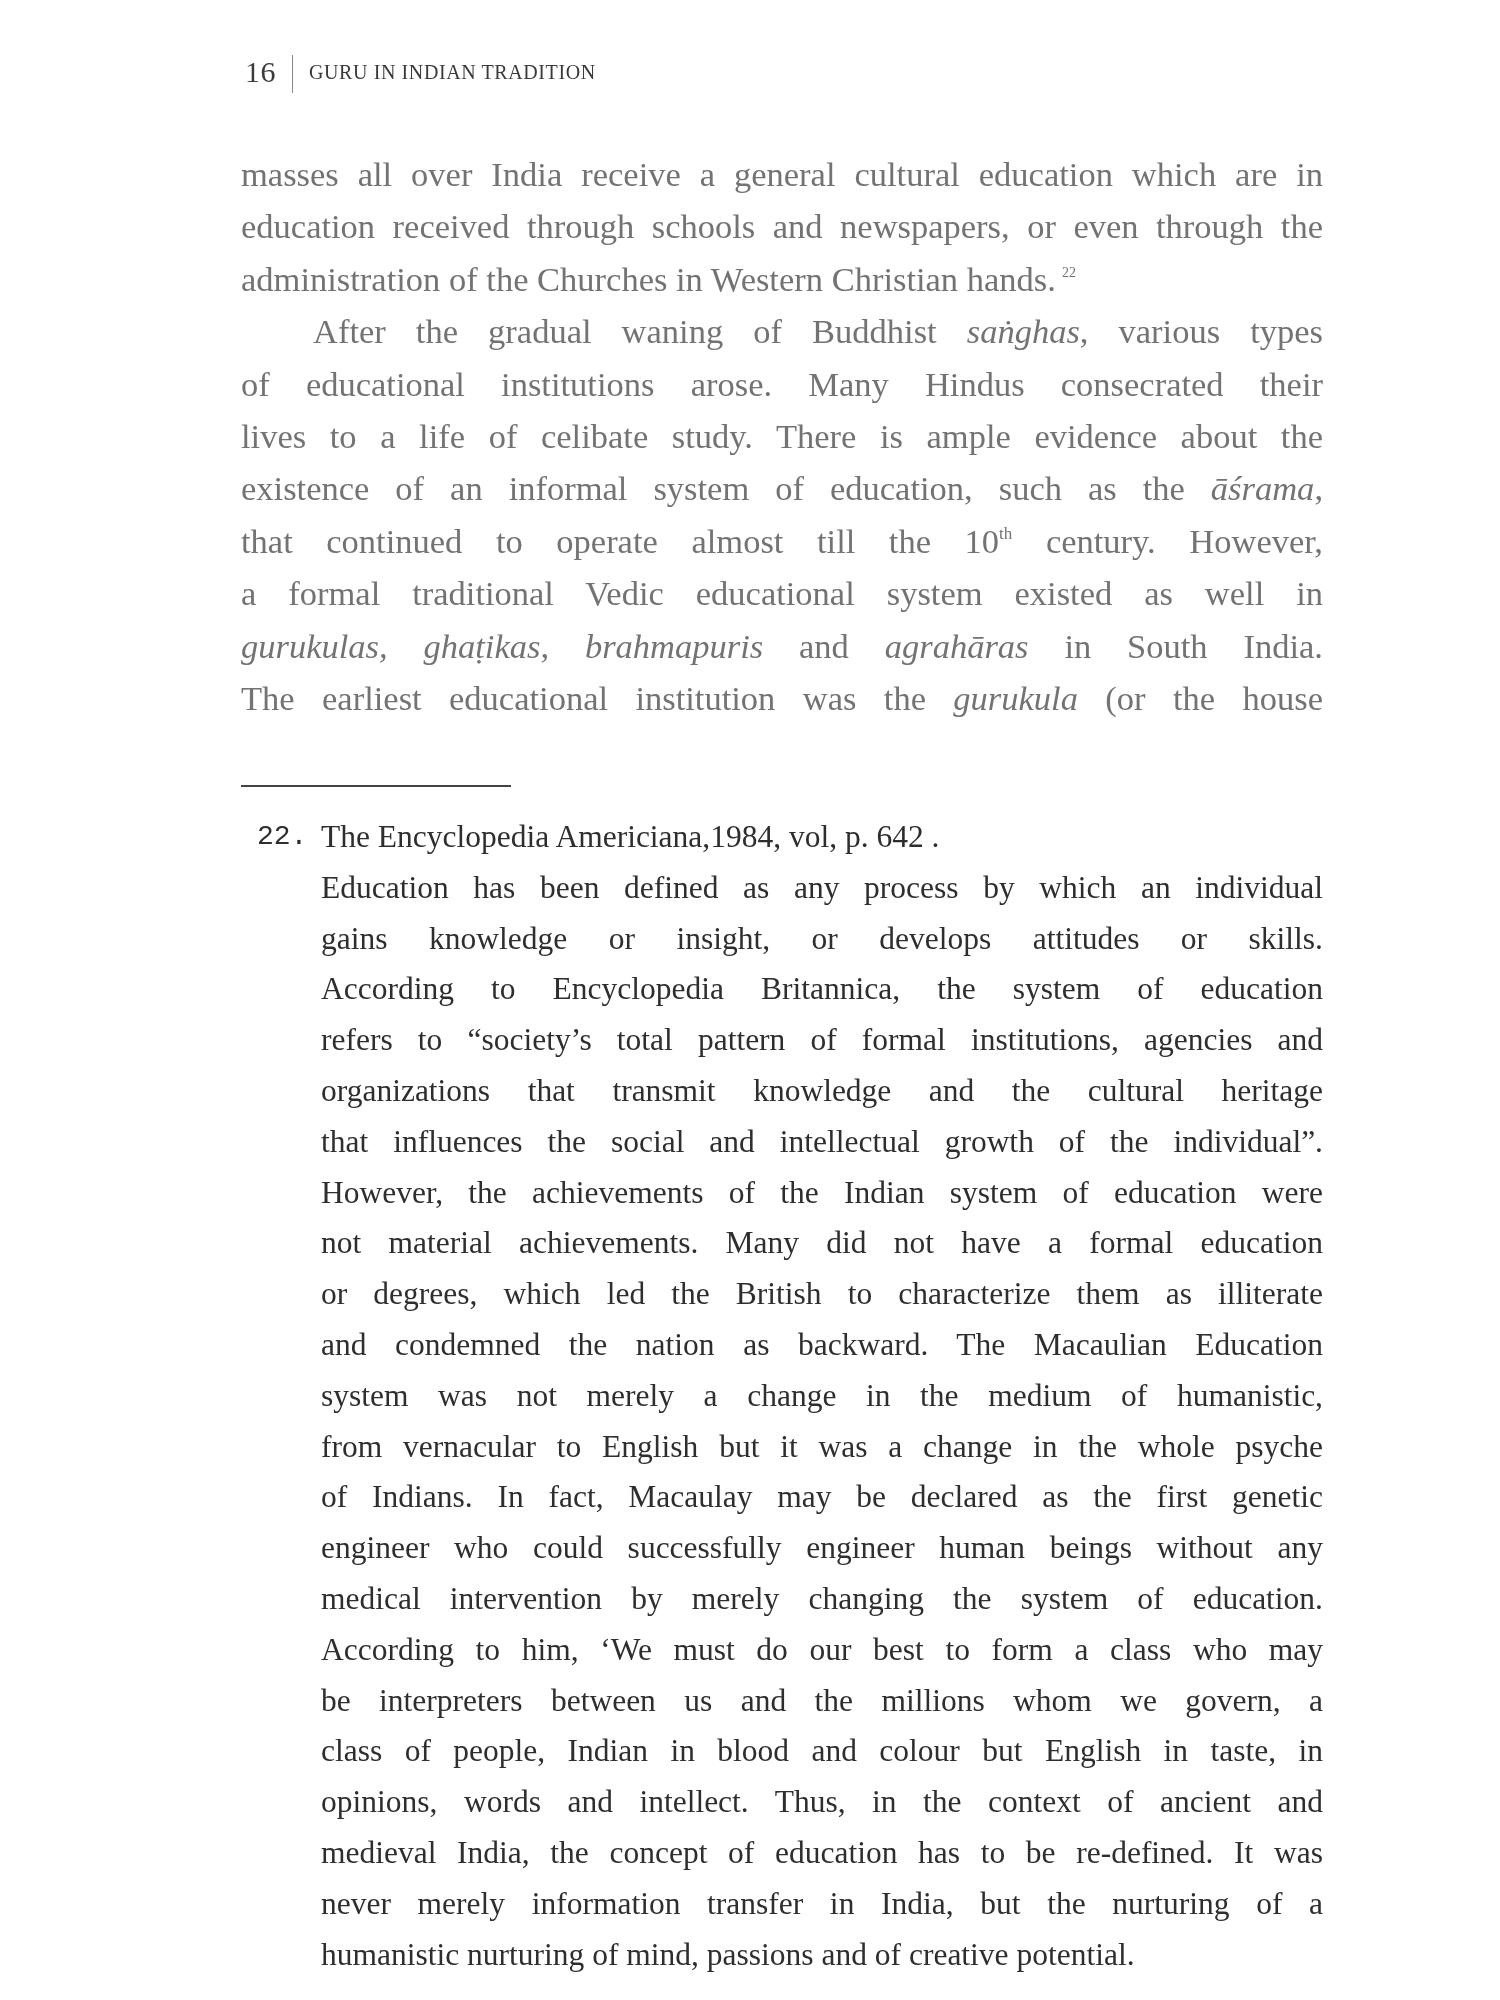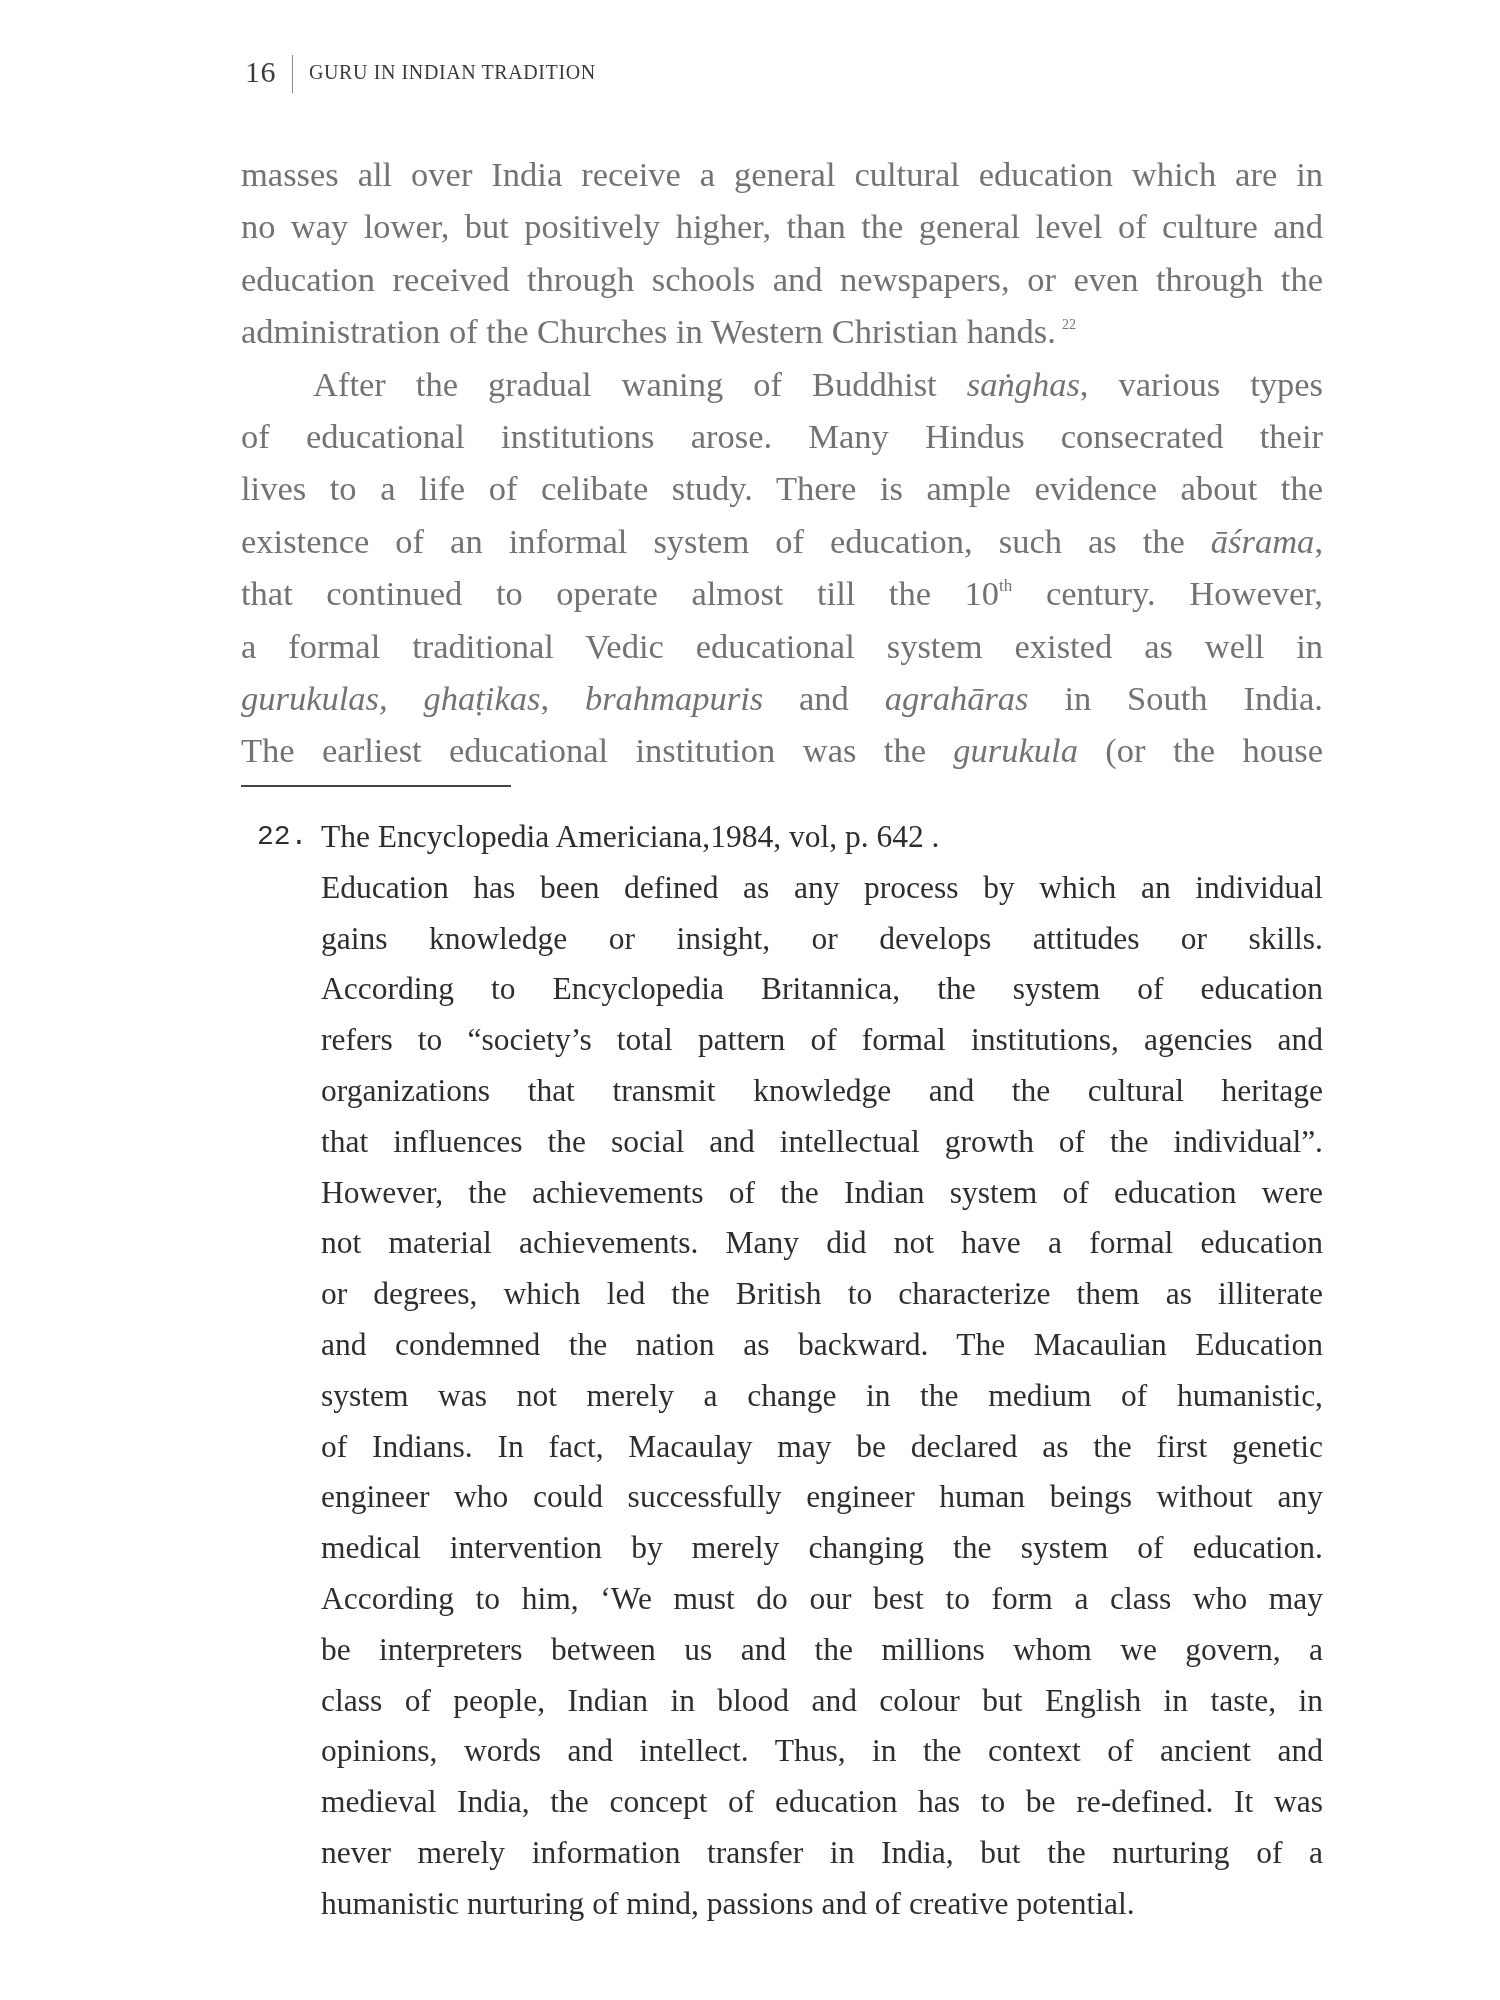--- a/index.html
+++ b/index.html
@@ -129,21 +129,20 @@
 <div class="page">
 
   <div class="running-header">
     <span class="page-number">16</span>
     <span class="header-divider"></span>
     <span class="header-title">GURU IN INDIAN TRADITION</span>
   </div>
 
   <div class="body-text">
     <div class="line">masses all over India receive a general cultural education which are in</div>
-    <div class="line">no way lower, but positively higher, than the general level of culture and</div>
     <div class="line">education received through schools and newspapers, or even through the</div>
     <div class="line last"><span>administration of the Churches in Western Christian hands.</span><sup class="ref">22</sup></div>
 
     <div class="line indent"><span>After the gradual waning of Buddhist </span><span class="it">saṅghas</span><span>, various types</span></div>
     <div class="line">of educational institutions arose. Many Hindus consecrated their</div>
     <div class="line">lives to a life of celibate study. There is ample evidence about the</div>
     <div class="line"><span>existence of an informal system of education, such as the </span><span class="it">āśrama</span><span>,</span></div>
     <div class="line"><span>that continued to operate almost till the </span><span>10</span><sup class="ord">th</sup><span> century. However,</span></div>
     <div class="line">a formal traditional Vedic educational system existed as well in</div>
     <div class="line"><span class="it">gurukulas, ghaṭikas</span><span>, </span><span class="it">brahmapuris</span><span> and </span><span class="it">agrahāras</span><span> in South India.</span></div>
@@ -158,20 +157,21 @@
     <div class="fn-line">gains knowledge or insight, or develops attitudes or skills.</div>
     <div class="fn-line">According to Encyclopedia Britannica, the system of education</div>
     <div class="fn-line">refers to “society’s total pattern of formal institutions, agencies and</div>
     <div class="fn-line">organizations that transmit knowledge and the cultural heritage</div>
     <div class="fn-line">that influences the social and intellectual growth of the individual”.</div>
     <div class="fn-line">However, the achievements of the Indian system of education were</div>
     <div class="fn-line">not material achievements. Many did not have a formal education</div>
     <div class="fn-line">or degrees, which led the British to characterize them as illiterate</div>
     <div class="fn-line">and condemned the nation as backward. The Macaulian Education</div>
     <div class="fn-line">system was not merely a change in the medium of humanistic,</div>
+    <div class="fn-line">from vernacular to English but it was a change in the whole psyche</div>
     <div class="fn-line">of Indians. In fact, Macaulay may be declared as the first genetic</div>
     <div class="fn-line">engineer who could successfully engineer human beings without any</div>
     <div class="fn-line">medical intervention by merely changing the system of education.</div>
     <div class="fn-line">According to him, ‘We must do our best to form a class who may</div>
     <div class="fn-line">be interpreters between us and the millions whom we govern, a</div>
     <div class="fn-line">class of people, Indian in blood and colour but English in taste, in</div>
     <div class="fn-line">opinions, words and intellect. Thus, in the context of ancient and</div>
     <div class="fn-line">medieval India, the concept of education has to be re-defined. It was</div>
     <div class="fn-line">never merely information transfer in India, but the nurturing of a</div>
     <div class="fn-line last">humanistic nurturing of mind, passions and of creative potential.</div>

